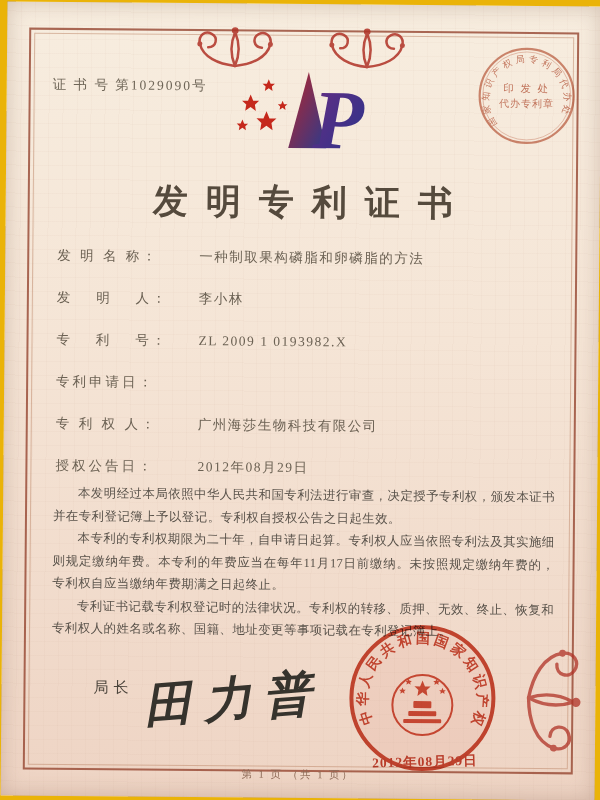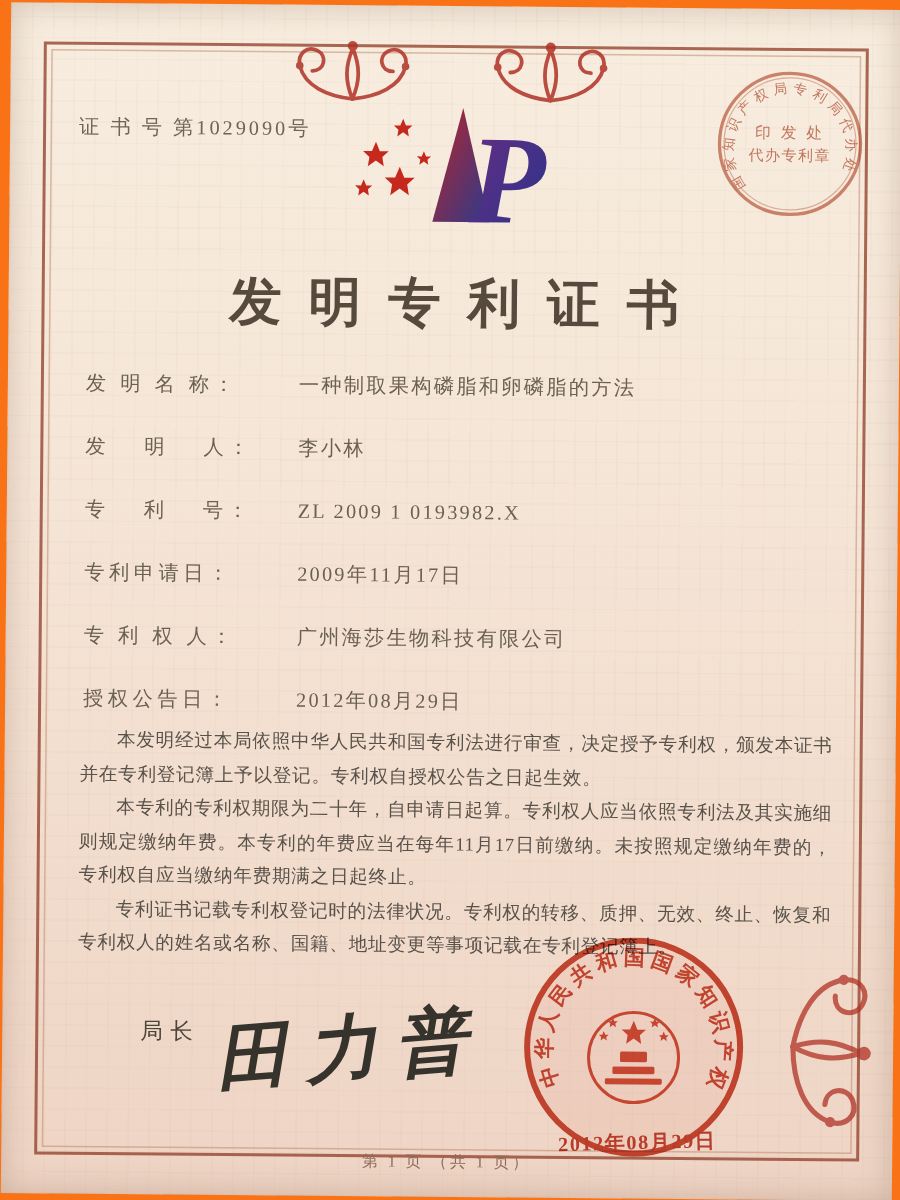--- a/index.html
+++ b/index.html
@@ -1,16 +1,16 @@
 <!DOCTYPE html>
 <html><head>
 <meta charset="utf-8">
 <style>
   html,body{margin:0;padding:0;}
-  .photo{position:relative;width:600px;height:800px;background:#f97316;overflow:hidden;
+  .photo{position:relative;width:600px;height:800px;background:#eab308;overflow:hidden;
          font-family:"Liberation Serif","DejaVu Serif",serif;}
   .sheet{position:absolute;inset:4px 2px 2px 4px;
          background:
            repeating-linear-gradient(0deg, rgba(190,150,130,0.05) 0 1px, transparent 1px 14px),
            repeating-linear-gradient(90deg, rgba(190,150,130,0.05) 0 1px, transparent 1px 14px),
            linear-gradient(180deg,#f7eddf 0%,#f5e5d6 42%,#eed4c4 100%);
          transform:rotate(0.5deg);transform-origin:center;
          box-shadow:inset 0 0 22px rgba(120,80,60,.28);}
   .frame-outer{position:absolute;inset:26px 22px;border:2px solid #95452f;opacity:.8;}
   .frame-inner{position:absolute;inset:31px 27px;border:1px solid #c08a6e;opacity:.55;}
@@ -139,21 +139,20 @@
       <div class="row">
         <span class="lb">发　 明　 人：</span>
         <span class="val">李小林</span>
       </div>
       <div class="row">
         <span class="lb">专　 利　 号：</span>
         <span class="val">ZL 2009 1 0193982.X</span>
       </div>
       <div class="row">
         <span class="lb">专利申请日：</span>
-        <span class="val">2009年11月17日</span>
       </div>
       <div class="row">
         <span class="lb">专 利 权 人：</span>
         <span class="val">广州海莎生物科技有限公司</span>
       </div>
       <div class="row">
         <span class="lb">授权公告日：</span>
         <span class="val">2012年08月29日</span>
       </div>
     </div>

